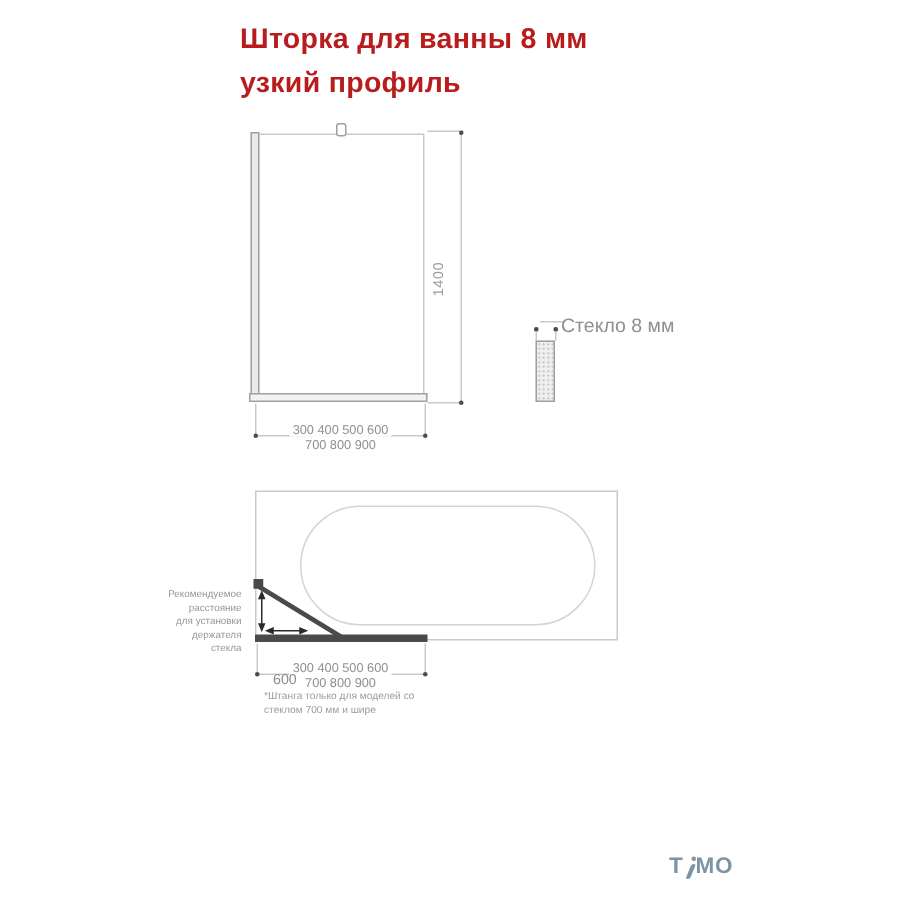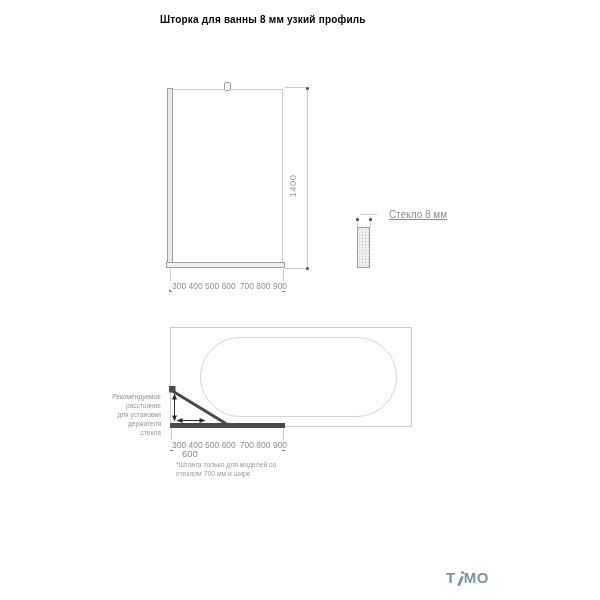--- a/index.html
+++ b/index.html
@@ -8,36 +8,36 @@
   .canvas {
     position: relative;
     width: 600px; height: 600px;
     background: #ffffff;
     overflow: hidden;
   }
   .abs { position: absolute; }
 
   .title {
     left: 160px; top: 12px; width: 288px;
-    font-size: 10px; line-height: 1.55; font-weight: 600;
-    color: #000000; letter-spacing: .2px;
+    font-size: 19px; line-height: 1.55; font-weight: 600;
+    color: #b91c1c; letter-spacing: .2px;
   }
 
   
   .thinline { background: #c9c9c9; }
   .dot {
     width: 3px; height: 3px; border-radius: 50%;
     background: #4d4d4d;
   }
   .dimtext {
     color: #8f8f8f; font-size: 8.5px; line-height: 10px;
     text-align: center; white-space: nowrap;
   }
   .dimtext span { background: #ffffff; padding: 0 2px; }
-  .dim-stack { display: flex; flex-direction: row; align-items: center; z-index: 3; }
+  .dim-stack { display: flex; flex-direction: column; align-items: center; z-index: 3; }
 
   
   .glass-front {
     left: 170px; top: 89px; width: 113px; height: 175px;
     border: 1px solid #c9c9c9; background: #ffffff;
   }
   .wall-profile {
     left: 167px; top: 88px; width: 6px; height: 177px;
     background: #ebebeb; border: 1px solid #a0a0a0;
   }
@@ -56,21 +56,21 @@
   }
 
   
   .glass-section {
     left: 357px; top: 227px; width: 13px; height: 41px;
     border: 1px solid #9e9e9e; background-color: #efefef;
     background-image: radial-gradient(#c6c6c6 0.6px, transparent 0.7px);
     background-size: 3px 3px;
   }
   .glass-label {
-    left: 389px; top: 209px; color: #8f8f8f; font-size: 10px; white-space: nowrap; text-decoration: underline;
+    left: 374px; top: 209px; color: #8f8f8f; font-size: 13px; white-space: nowrap;
   }
 
   
   .tub-outer {
     left: 170px; top: 327px; width: 242px; height: 100px;
     border: 1px solid #c9c9c9;
   }
   .tub-inner {
     left: 200px; top: 337px; width: 197px; height: 80px;
     border: 1px solid #d4d4d4; border-radius: 40px;

